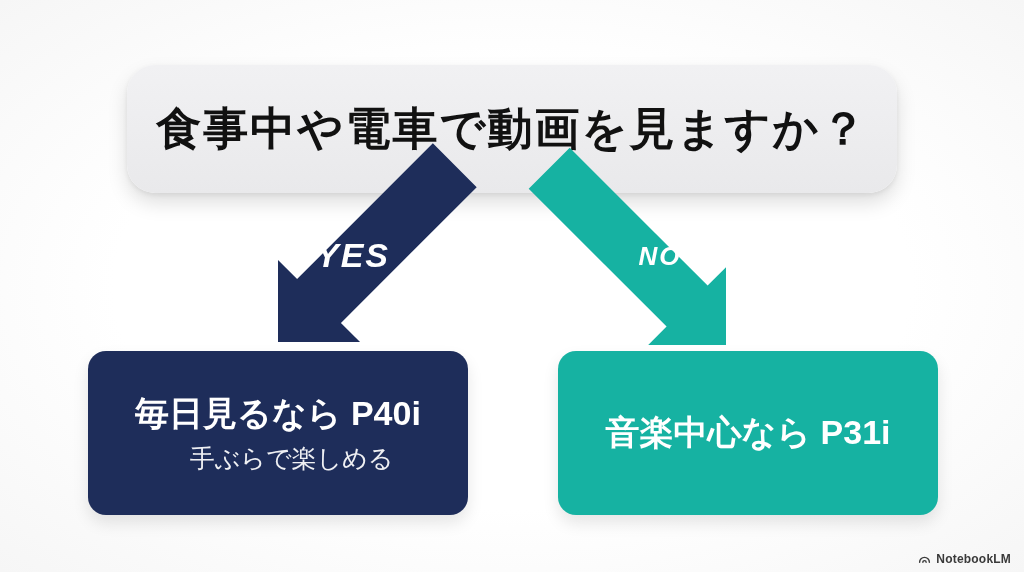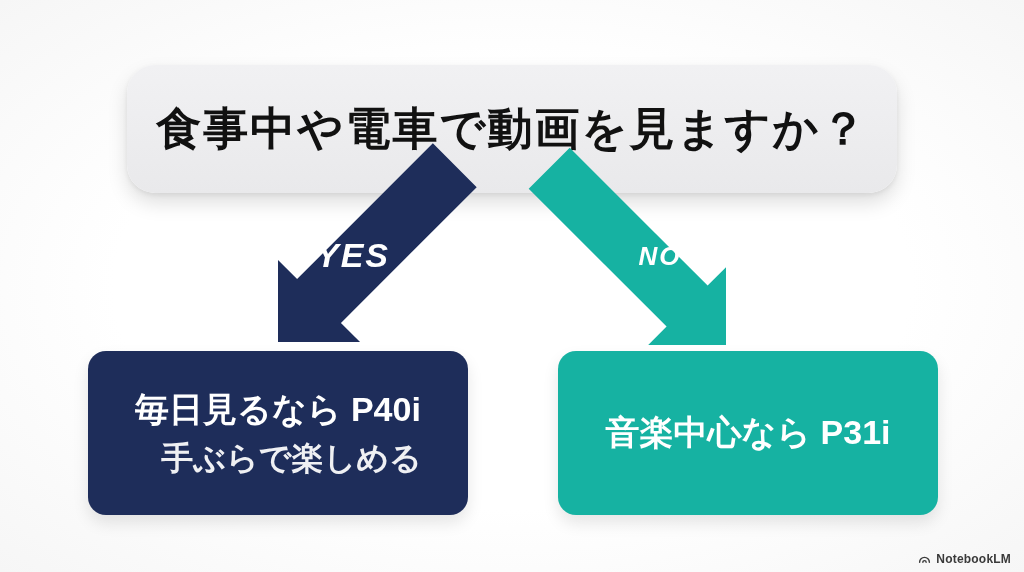--- a/index.html
+++ b/index.html
@@ -70,22 +70,22 @@
   .result-box.left  { left: 88px;  background: #1e2d5a; }
   .result-box.right { left: 558px; background: #16b2a2; }
   .result-title {
     font-size: 34px;
     font-weight: 700;
     color: #ffffff;
     line-height: 1.15;
     white-space: nowrap;
   }
   .result-subtitle {
-    font-size: 32px;
-    font-weight: 700;
+    font-size: 25px;
+    font-weight: 400;
     color: rgba(255,255,255,0.93);
     line-height: 1.15;
     white-space: nowrap;
     margin-left: 27px;
   }
   .watermark {
     position: absolute;
     right: 13px;
     bottom: 6px;
     display: flex;

